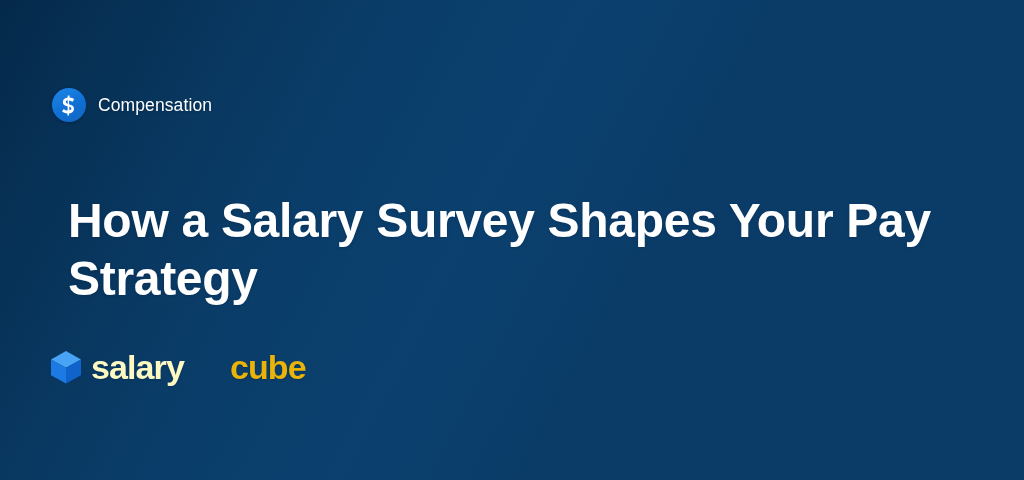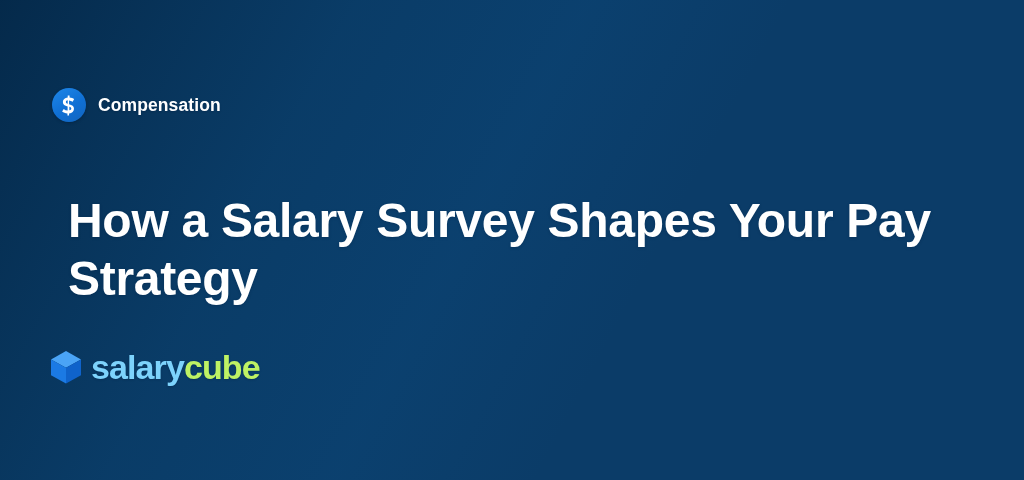--- a/index.html
+++ b/index.html
@@ -70,21 +70,21 @@
     display: flex;
     align-items: center;
     justify-content: center;
     flex: 0 0 auto;
     box-shadow: 0 1px 3px rgba(0, 20, 40, 0.35);
   }
   .category-icon svg { display: block; }
   .category-label {
     color: #ffffff;
     font-size: 17.5px;
-    font-weight: bold;
+    font-weight: normal;
     letter-spacing: 0.1px;
     white-space: nowrap;
     text-shadow: 0 1px 2px rgba(0, 25, 55, 0.30);
   }
 
   
   .headline {
     position: absolute;
     left: 52px;
     top: 176px;
@@ -114,22 +114,22 @@
   }
   .logo-mark svg { display: block; }
   .logo-text {
     font-size: 34px;
     font-weight: bold;
     letter-spacing: -0.9px;
     line-height: 1;
     white-space: nowrap;
     text-shadow: 0 1px 2px rgba(0, 25, 55, 0.25);
   }
-  .logo-text .word-primary { color: #7dd3fc; text-align: center; }
-  .logo-text .word-accent { color: #bef264; }
+  .logo-text .word-primary { color: #fef9c3; text-align: center; }
+  .logo-text .word-accent { color: #eab308; margin-left: 46px; }
 </style>
 </head>
 <body>
 
 <div id="banner">
   <div id="content">
 
     <div class="category">
       <span class="category-icon">
         <svg width="34" height="34" viewBox="0 0 34 34" aria-hidden="true">

